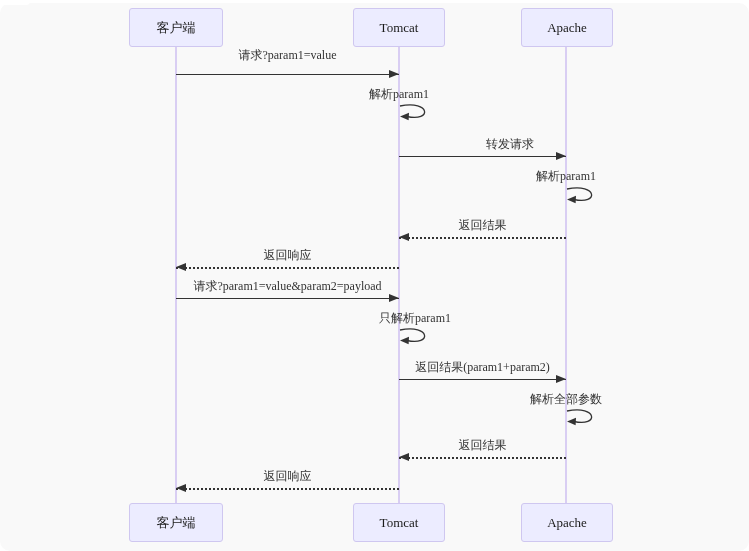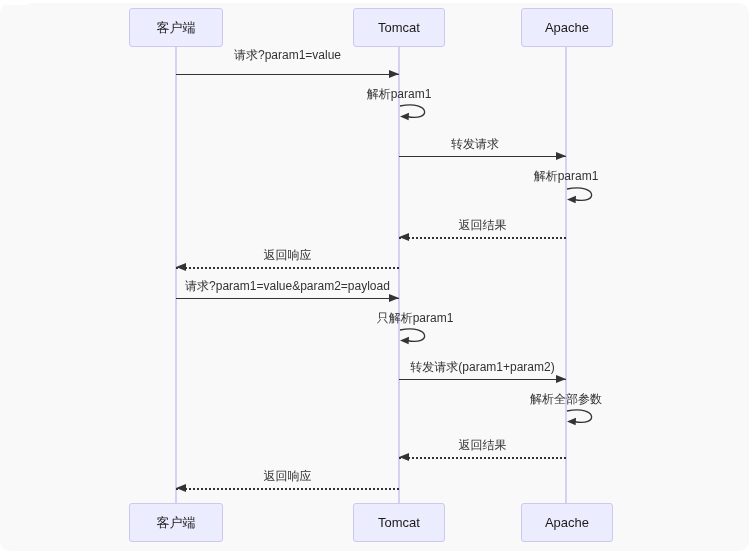--- a/index.html
+++ b/index.html
@@ -1,17 +1,17 @@
 <!DOCTYPE html>
 <html style="--actor-fill: #ececff; --actor-border: #cfc7f0; --lifeline: #d9cef3; --arrow: #333333; --msg-text: #333333; --actor-text: #1a1a1a; --canvas-bg: #f9f9f9; --page-bg: #ffffff;"><head>
 <meta charset="utf-8">
 <style>
   html,body{margin:0;padding:0;}
   body{font-family:"Liberation Sans","DejaVu Sans",sans-serif;background:#ffffff;}
-  .stage{position:relative;width:749px;height:551px;background:var(--page-bg,#fff);overflow:hidden;}
+  .stage{position:relative;width:749px;height:551px;background:var(--page-bg,#fff);overflow:hidden;font-family:Liberation Serif, serif;}
   .canvas-bg{position:absolute;left:0;right:0;top:3px;bottom:0;background:var(--canvas-bg,#f9f9f9);border-radius:10px;}
   .top-tab{position:absolute;left:2px;top:0;width:28px;height:5px;background:#ffffff;border-radius:0 0 4px 4px;}
   .actor-box{position:absolute;height:39px;background:var(--actor-fill,#ececff);border:1px solid var(--actor-border,#cfc7f0);border-radius:3px;display:flex;align-items:center;justify-content:center;font-size:13px;color:var(--actor-text,#1a1a1a);box-sizing:border-box;}
   .lifeline{position:absolute;width:2px;background:var(--lifeline,#d9cef3);}
   .msg-label{position:absolute;transform:translateX(-50%);font-size:12px;line-height:15px;color:var(--msg-text,#333);white-space:nowrap;}
   .msg-line{position:absolute;height:0;border-top:1.6px solid var(--arrow,#333);}
   .msg-line.dashed{border-top-style:dotted;border-top-width:2px;}
   .ah{position:absolute;width:0;height:0;border-top:4.5px solid transparent;border-bottom:4.5px solid transparent;}
   .ah.right{border-left:10px solid var(--arrow,#333);}
   .ah.left{border-right:10px solid var(--arrow,#333);}
@@ -34,21 +34,21 @@
       <div class="actor-box" style="left: 521px; top: 8px; width: 92px;">Apache</div>
       <div class="actor-box" style="left: 521px; top: 503px; width: 92px;">Apache</div>
       <div class="msg-label" style="left: 287.5px; top: 48px;">请求?param1=value</div>
       <div class="msg-line" style="left: 176px; top: 74px; width: 223px;"></div>
       <div class="ah right" style="left: 389px; top: 70px;"></div>
       <div class="msg-label" style="left: 399px; top: 87px;">解析param1</div>
       <div class="self-loop" style="left: 398px; top: 103px;"><svg width="36" height="20" viewBox="0 0 36 20">
           <path d="M2 3 C 33 -3, 34 19, 9 13.5" fill="none" stroke="#333333" stroke-width="1.3"></path>
           <polygon points="2,13.5 11,9.8 10.6,17.2" fill="#333333"></polygon>
         </svg></div>
-      <div class="msg-label" style="left: 475px; top: 137px;">转发请求</div>
+      <div class="msg-label" style="left: 510px; top: 137px;">转发请求</div>
       <div class="msg-line" style="left: 399px; top: 156px; width: 167px;"></div>
       <div class="ah right" style="left: 556px; top: 152px;"></div>
       <div class="msg-label" style="left: 566px; top: 169px;">解析param1</div>
       <div class="self-loop" style="left: 565px; top: 186px;"><svg width="36" height="20" viewBox="0 0 36 20">
           <path d="M2 3 C 33 -3, 34 19, 9 13.5" fill="none" stroke="#333333" stroke-width="1.3"></path>
           <polygon points="2,13.5 11,9.8 10.6,17.2" fill="#333333"></polygon>
         </svg></div>
       <div class="msg-label" style="left: 482.5px; top: 218px;">返回结果</div>
       <div class="msg-line dashed" style="left: 399px; top: 237px; width: 167px;"></div>
       <div class="ah left" style="left: 399px; top: 233px;"></div>
@@ -56,21 +56,21 @@
       <div class="msg-line dashed" style="left: 176px; top: 267px; width: 223px;"></div>
       <div class="ah left" style="left: 176px; top: 263px;"></div>
       <div class="msg-label" style="left: 287.5px; top: 279px;">请求?param1=value&amp;param2=payload</div>
       <div class="msg-line" style="left: 176px; top: 298px; width: 223px;"></div>
       <div class="ah right" style="left: 389px; top: 294px;"></div>
       <div class="msg-label" style="left: 399px; top: 311px; margin-left: 16px;">只解析param1</div>
       <div class="self-loop" style="left: 398px; top: 327px;"><svg width="36" height="20" viewBox="0 0 36 20">
           <path d="M2 3 C 33 -3, 34 19, 9 13.5" fill="none" stroke="#333333" stroke-width="1.3"></path>
           <polygon points="2,13.5 11,9.8 10.6,17.2" fill="#333333"></polygon>
         </svg></div>
-      <div class="msg-label" style="left: 482.5px; top: 360px;">转发请求(param1+param2)</div>
+      <div class="msg-label" style="left: 482.5px; top: 360px;">返回结果(param1+param2)</div>
       <div class="msg-line" style="left: 399px; top: 379px; width: 167px;"></div>
       <div class="ah right" style="left: 556px; top: 375px;"></div>
       <div class="msg-label" style="left: 566px; top: 392px;">解析全部参数</div>
       <div class="self-loop" style="left: 565px; top: 408px;"><svg width="36" height="20" viewBox="0 0 36 20">
           <path d="M2 3 C 33 -3, 34 19, 9 13.5" fill="none" stroke="#333333" stroke-width="1.3"></path>
           <polygon points="2,13.5 11,9.8 10.6,17.2" fill="#333333"></polygon>
         </svg></div>
       <div class="msg-label" style="left: 482.5px; top: 438px;">返回结果</div>
       <div class="msg-line dashed" style="left: 399px; top: 457px; width: 167px;"></div>
       <div class="ah left" style="left: 399px; top: 453px;"></div>

